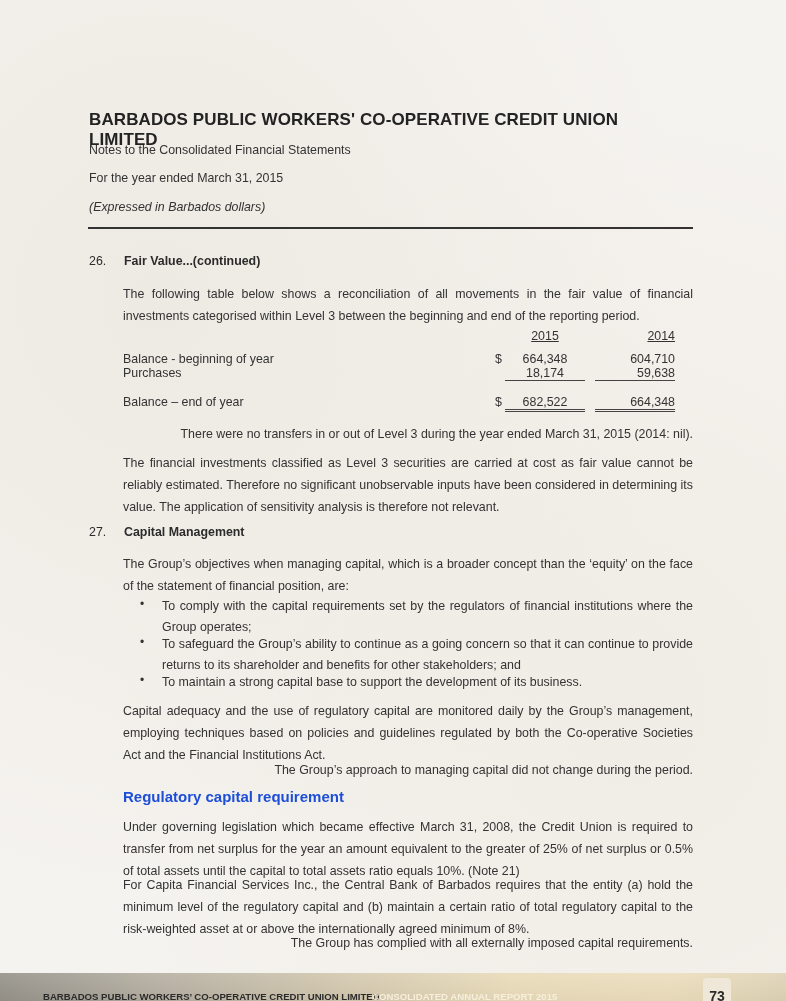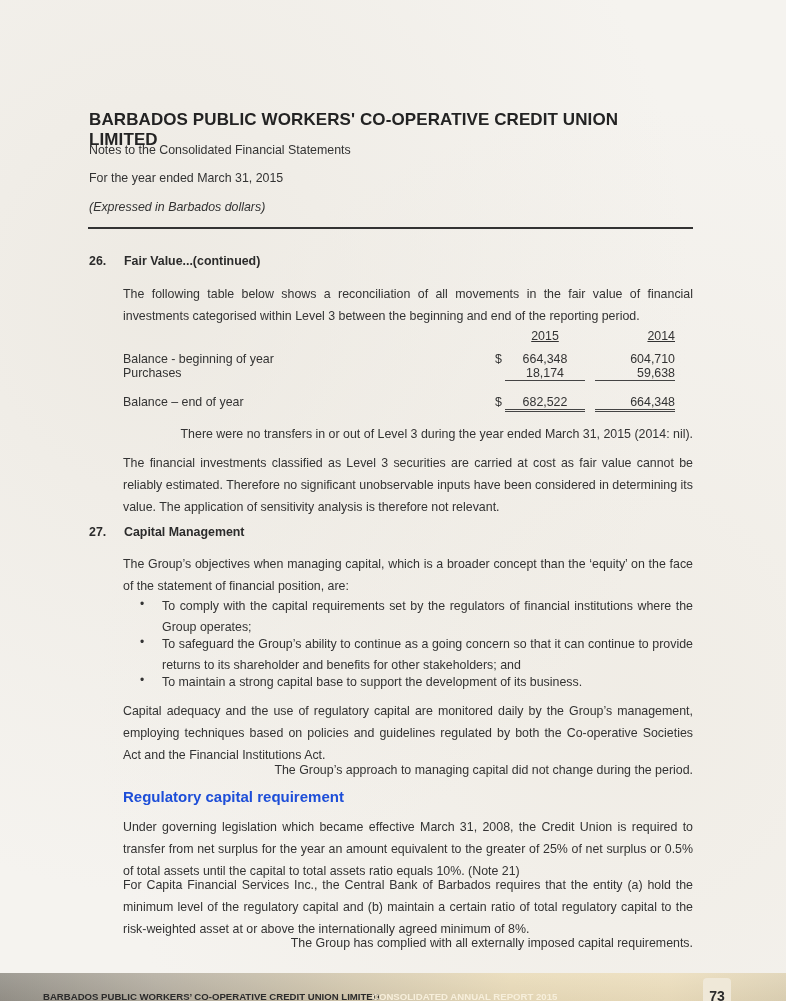--- a/index.html
+++ b/index.html
@@ -13,21 +13,21 @@
     color: #2a2a2a;
   }
   .page { position: absolute; left: 0; top: 18px; width: 631px; height: 1001px; }
   .title {
     position: absolute; left: 89px; top: 92px;
     font-size: 17px; font-weight: bold; color: #232323; letter-spacing: 0.1px;
   }
   .sub { position: absolute; left: 89px; font-size: 12.4px; color: #333; }
   .sub.i { font-style: italic; }
   .rule { position: absolute; left: 88px; top: 209px; width: 605px; height: 2px; background: #333; }
-  .note-num { position: absolute; left: 89px; font-size: 12.4px; font-weight: bold; color: #2b2b2b; }
+  .note-num { position: absolute; left: 89px; font-size: 12.4px; font-weight: normal; color: #2b2b2b; }
   .note-title { position: absolute; left: 124px; font-size: 12.4px; font-weight: bold; color: #2b2b2b; }
   .para {
     position: absolute; left: 123px; width: 570px;
     font-size: 12.4px; line-height: 22px; color: #333; text-align: justify;
   }
   .para.single { text-align: right; }
   .bold-head { position: absolute; left: 123px; font-size: 15px; font-weight: bold; color: #1d4ed8; }
   .bullet { position: absolute; left: 140px; font-size: 12px; color: #333; }
   .bullet-text {
     position: absolute; left: 162px; width: 531px;

